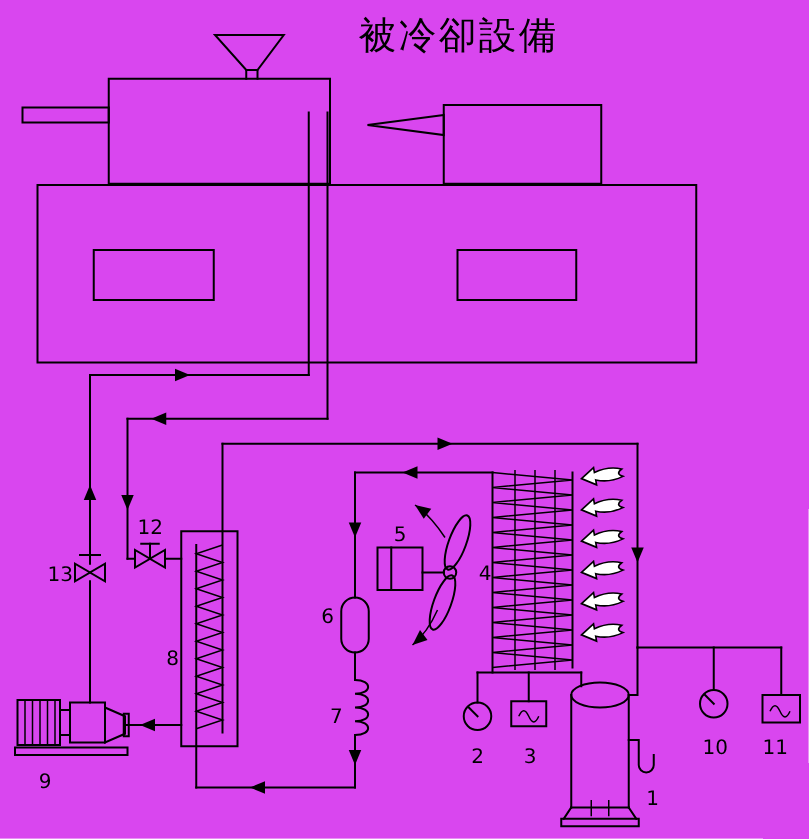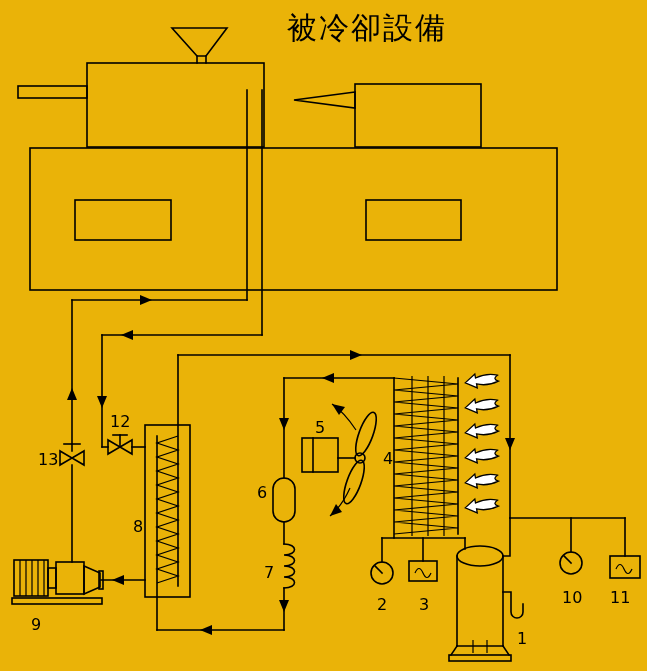--- a/index.html
+++ b/index.html
@@ -1,16 +1,16 @@
 <!DOCTYPE html>
 <html><head>
 <meta charset="utf-8">
 <style>
   html,body{margin:0;padding:0;background:#ffffff;}
-  .page{width:647px;height:671px;background:#eab308;position:relative;font-family:"DejaVu Sans",sans-serif;}
+  .page{width:647px;height:671px;background:#d946ef;position:relative;font-family:"DejaVu Sans",sans-serif;}
   svg{display:block;}
   .ln{stroke:#000;stroke-width:1.6;fill:none;stroke-linecap:square;}
   .thin{stroke:#000;stroke-width:1.2;fill:none;}
   .ah{fill:#000;stroke:none;}
   .wind{fill:#fff;stroke:#000;stroke-width:1.3;}
   text{fill:#000;stroke:none;font-family:"DejaVu Sans",sans-serif;}
   .num{font-size:16px;}
   .title{font-size:30px;letter-spacing:2px;}
 </style>
 </head>

